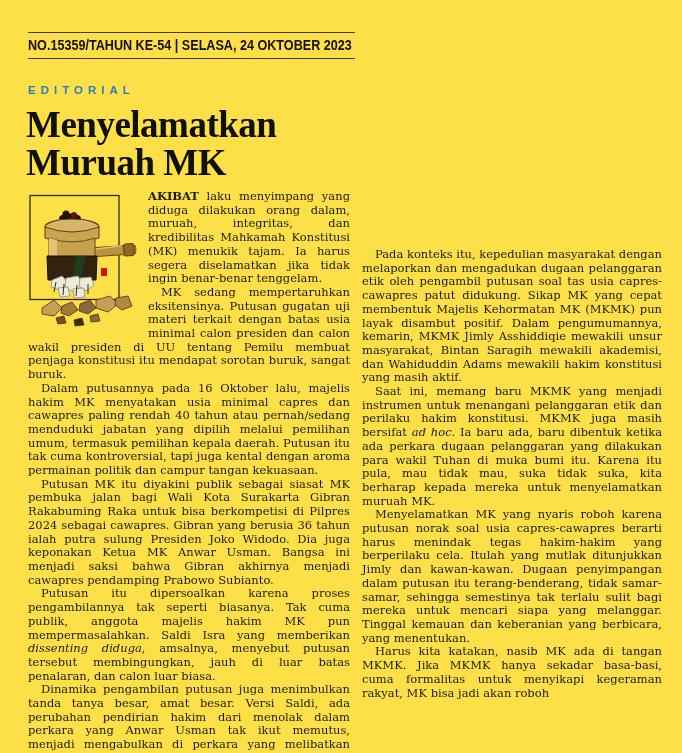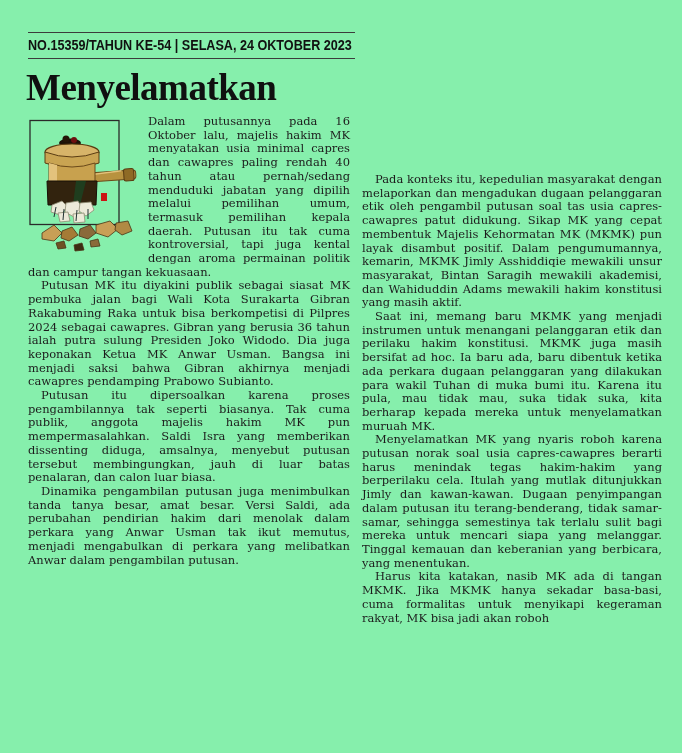--- a/index.html
+++ b/index.html
@@ -1,19 +1,19 @@
 <!DOCTYPE html>
 <html style="--kicker-blue: #2b7cc4; --rule-blue: #1b7ad0;"><head>
 <meta charset="utf-8">
 <style>
   html,body{margin:0;padding:0;background:#ffffff;}
   .page{
     position:relative;
     width:682px;height:753px;
-    background:#86efac;
+    background:#fde047;
     font-family:"DejaVu Serif",serif;
     color:#1c1c1c;
     overflow:hidden;
     box-sizing:border-box;
     padding:0 20px 0 28px;
   }
   
   .masthead{width:327px;margin-top:32px;}
   .masthead .rule{border:0;border-top:1.6px solid #3c3c3c;margin:0;}
   .masthead-text{
@@ -37,42 +37,43 @@
   }
   
   .body{display:flex;margin-top:8px;}
   .col-left{width:322px;margin-right:12px;}
   .col-right{width:300px;padding-top:58px;box-sizing:border-box;}
   .para{
     margin:0;font-size:11.5px;line-height:13.7px;
     text-align:justify;text-indent:13px;color:#1c1c1c;
   }
   #left-paragraphs .para:first-child{text-indent:0;}
-  .para .it{}
+  .para .it{font-style:italic;}
   .para .bd{font-weight:700;}
   
   .illustration-float{
     float:left;width:112px;height:142px;
     margin:2px 8px 2px 0;position:relative;
   }
   .illustration-float svg{position:absolute;left:0;top:0;}
 </style>
 </head>
 <body>
 
 <div class="page">
 
   <div class="masthead">
     <hr class="rule">
     <div class="masthead-text">NO.15359/TAHUN KE-54 | SELASA, 24 OKTOBER 2023</div>
     <hr class="rule">
   </div>
 
+  <div class="kicker">EDITORIAL</div>
 
-  <h1 class="headline"><span>Menyelamatkan</span><br></h1>
+  <h1 class="headline"><span>Menyelamatkan</span><br><span>Muruah MK</span></h1>
 
   <div class="body">
 
     <div class="col-left">
       <div class="illustration-float">
         <svg width="112" height="142" viewBox="0 0 112 142">
 
           <rect x="2" y="3.5" width="89" height="104" fill="none" stroke="#2a2a2a" stroke-width="1.3"></rect>
 
           <g transform="rotate(-4 62 62)">
@@ -116,20 +117,22 @@
             <polygon points="52,112 62,108 68,116 60,122 51,119" fill="#8a6a3a"></polygon>
             <polygon points="68,108 82,104 90,112 80,120 68,116" fill="#c89f56"></polygon>
             <polygon points="88,106 100,104 104,114 94,118 87,113" fill="#b08a43"></polygon>
             <polygon points="28,126 36,124 38,131 30,132" fill="#6e5124"></polygon>
             <polygon points="46,128 54,126 56,133 47,134" fill="#3c2c12"></polygon>
             <polygon points="62,124 70,122 72,129 63,130" fill="#8a6a3a"></polygon>
           </g>
         </svg>
       </div>
       <div id="left-paragraphs">
+          <p class="para"><span class="bd">AKIBAT</span><span> laku menyimpang yang diduga dilakukan orang dalam, muruah, integritas, dan kredibilitas Mahkamah Konstitusi (MK) menukik tajam. Ia harus segera diselamatkan jika tidak ingin benar-benar tenggelam.</span></p>
+          <p class="para"><span>MK sedang mempertaruhkan eksitensinya. Putusan gugatan uji materi terkait dengan batas usia minimal calon presiden dan calon wakil presiden di UU tentang Pemilu membuat penjaga konstitusi itu mendapat sorotan buruk, sangat buruk.</span></p>
           <p class="para"><span>Dalam putusannya pada 16 Oktober lalu, majelis hakim MK menyatakan usia minimal capres dan cawapres paling rendah 40 tahun atau pernah/sedang menduduki jabatan yang dipilih melalui pemilihan umum, termasuk pemilihan kepala daerah. Putusan itu tak cuma kontroversial, tapi juga kental dengan aroma permainan politik dan campur tangan kekuasaan.</span></p>
           <p class="para"><span>Putusan MK itu diyakini publik sebagai siasat MK pembuka jalan bagi Wali Kota Surakarta Gibran Rakabuming Raka untuk bisa berkompetisi di Pilpres 2024 sebagai cawapres. Gibran yang berusia 36 tahun ialah putra sulung Presiden Joko Widodo. Dia juga keponakan Ketua MK Anwar Usman. Bangsa ini menjadi saksi bahwa Gibran akhirnya menjadi cawapres pendamping Prabowo Subianto.</span></p>
           <p class="para"><span>Putusan itu dipersoalkan karena proses pengambilannya tak seperti biasanya. Tak cuma publik, anggota majelis hakim MK pun mempermasalahkan. Saldi Isra yang memberikan </span><span class="it">dissenting diduga</span><span>, amsalnya, menyebut putusan tersebut membingungkan, jauh di luar batas penalaran, dan calon luar biasa.</span></p>
           <p class="para"><span>Dinamika pengambilan putusan juga menimbulkan tanda tanya besar, amat besar. Versi Saldi, ada perubahan pendirian hakim dari menolak dalam perkara yang Anwar Usman tak ikut memutus, menjadi mengabulkan di perkara yang melibatkan Anwar dalam pengambilan putusan.</span></p>
         </div>
     </div>
 
     <div class="col-right">
       <div id="right-paragraphs">
           <p class="para"><span>Pada konteks itu, kepedulian masyarakat dengan melaporkan dan mengadukan dugaan pelanggaran etik oleh pengambil putusan soal tas usia capres-cawapres patut didukung. Sikap MK yang cepat membentuk Majelis Kehormatan MK (MKMK) pun layak disambut positif. Dalam pengumumannya, kemarin, MKMK Jimly Asshiddiqie mewakili unsur masyarakat, Bintan Saragih mewakili akademisi, dan Wahiduddin Adams mewakili hakim konstitusi yang masih aktif.</span></p>

